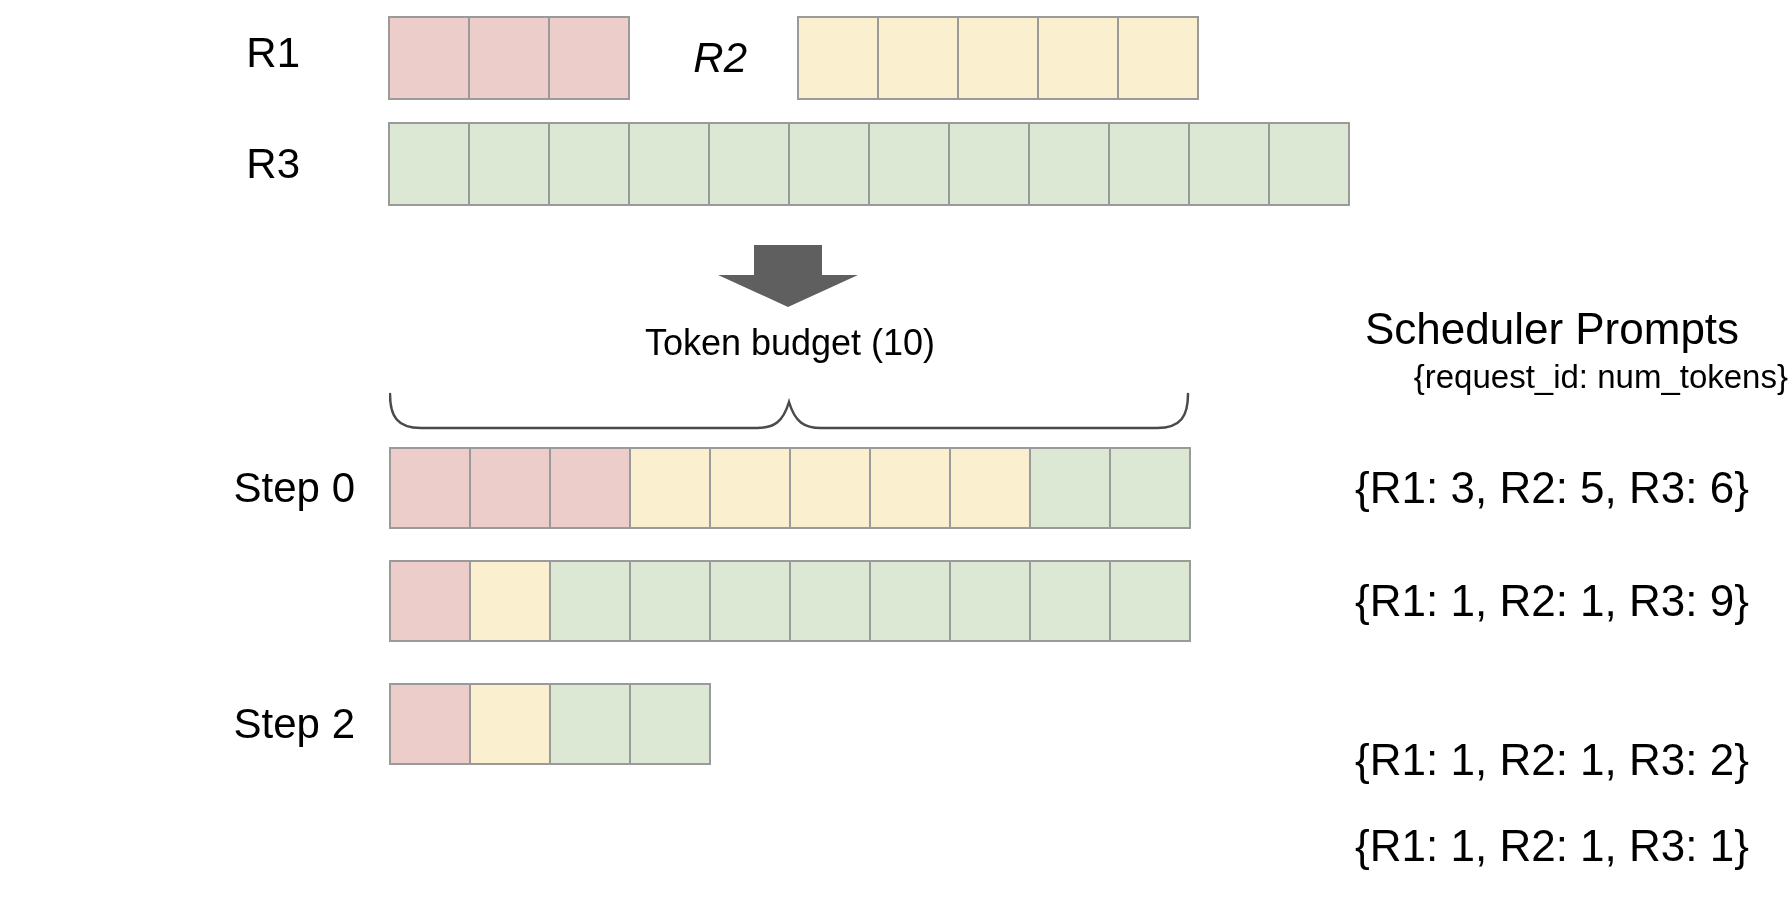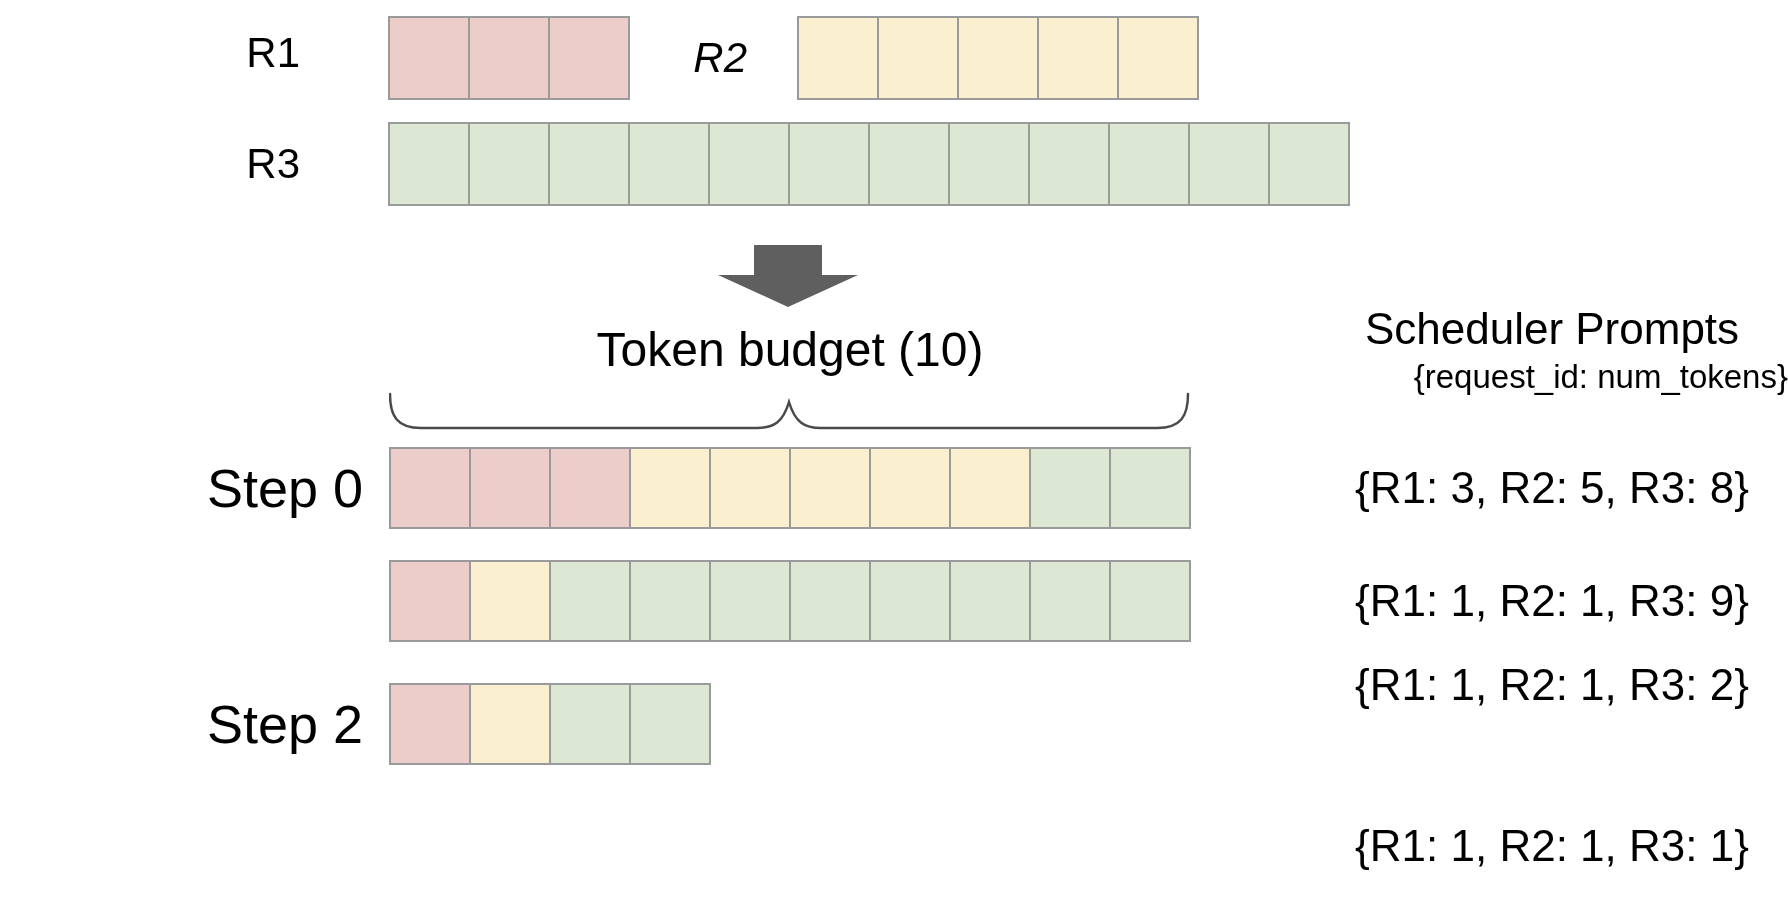--- a/index.html
+++ b/index.html
@@ -21,28 +21,28 @@
     box-sizing: border-box;
     width: 82px;
     border: 2px solid var(--cell-border, #9a9a9a);
     margin-left: -2px;
   }
   .cell:first-child { margin-left: 0; }
   .prompt-cells .cell { height: 84px; }
   .step-cells .cell { height: 82px; }
   .step-row { position: absolute; left: 0; width: 1788px; height: 82px; }
   .step-label {
-    position: absolute; left: 156px; width: 207px; height: 82px;
+    position: absolute; left: 148px; width: 207px; height: 82px;
     display: flex; align-items: center; justify-content: flex-end;
-    font-size: 54px;
+    font-size: 42px;
   }
   .step-row .cells { left: 389px; top: 0; }
   .budget-label {
     position: absolute; left: 490px; top: 322px; width: 600px;
-    text-align: center; font-size: 48px;
+    text-align: center; font-size: 36px;
   }
   .sched-title {
     position: absolute; left: 1316px; top: 304px; width: 472px;
     text-align: center; font-size: 44px;
   }
   .sched-subtitle {
     position: absolute; left: 1316px; top: 358px; width: 472px;
     text-align: right; font-size: 33px;
   }
   .sched-line {
@@ -133,18 +133,18 @@
     <div class="cells step-cells">
         <div class="cell" style="background: rgb(237, 205, 202);"></div>
         <div class="cell" style="background: rgb(250, 240, 208);"></div>
         <div class="cell" style="background: rgb(220, 231, 212);"></div>
         <div class="cell" style="background: rgb(220, 231, 212);"></div>
       </div>
   </div>
 
   <div class="sched-title">Scheduler Prompts</div>
   <div class="sched-subtitle">{request_id: num_tokens}</div>
-  <div class="sched-line" style="top:447px;">{R1: 3, R2: 5, R3: 8}</div>
+  <div class="sched-line" style="top:447px;">{R1: 3, R2: 5, R3: 6}</div>
   <div class="sched-line" style="top:560px;">{R1: 1, R2: 1, R3: 9}</div>
-  <div class="sched-line" style="top:644px;">{R1: 1, R2: 1, R3: 2}</div>
+  <div class="sched-line" style="top:719px;">{R1: 1, R2: 1, R3: 2}</div>
   <div class="sched-line" style="top:805px;">{R1: 1, R2: 1, R3: 1}</div>
 
 </div>
 
 </body></html>

